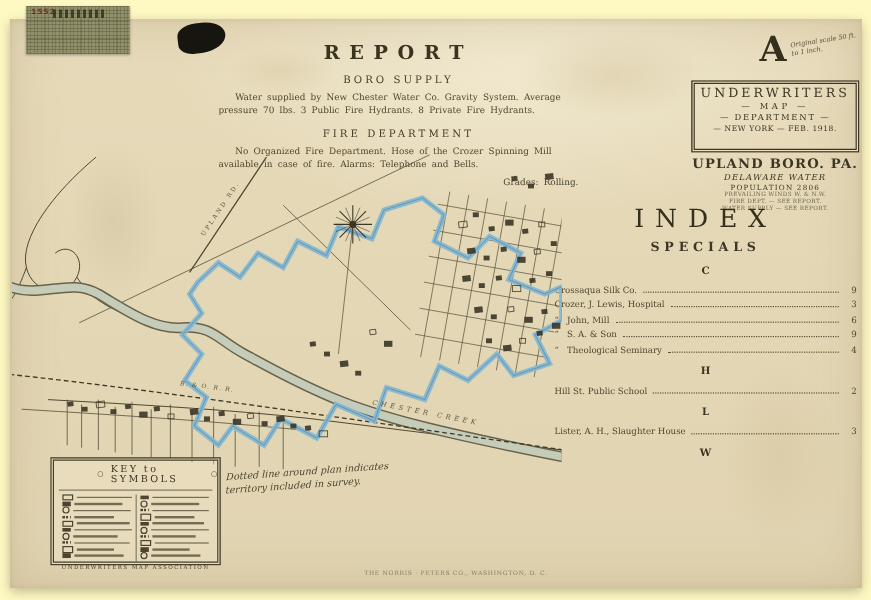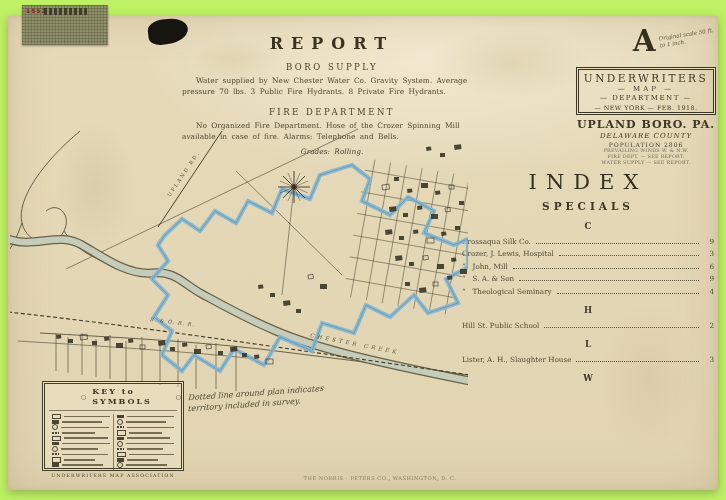--- a/index.html
+++ b/index.html
@@ -1,16 +1,16 @@
 <!DOCTYPE html>
 <html><head>
 <meta charset="utf-8">
 <style>
   html,body{margin:0;padding:0;background:#ffffff;}
-  #page{position:relative;width:726px;height:500px;background:#bef264;overflow:hidden;
+  #page{position:relative;width:726px;height:500px;background:#fef9c3;overflow:hidden;
         font-family:"DejaVu Serif","Liberation Serif",serif;color:#4b4430;}
   .abs{position:absolute;}
   
   #sheet{left:8px;top:16px;width:710px;height:474px;background:#e9dec0;
          background-image:
            radial-gradient(420px 180px at 60% 8%, rgba(255,252,235,.45), rgba(255,252,235,0) 70%),
            linear-gradient(180deg, rgba(210,190,140,.12), rgba(190,165,110,.18));
          box-shadow:0 3px 9px rgba(60,55,40,.35), inset 0 0 45px rgba(140,115,70,.20), inset 0 0 6px rgba(150,130,80,.22);}
   .stain{pointer-events:none;}
   
@@ -20,27 +20,27 @@
            box-shadow:0 1px 2px rgba(40,40,25,.4);}
   #sticker .tag{position:absolute;left:4px;top:2px;font:bold 6px "DejaVu Sans",sans-serif;color:#7e2a1d;letter-spacing:1px;}
   #sticker .smudge{position:absolute;left:22px;top:3px;width:44px;height:7px;
            background:repeating-linear-gradient(90deg,#2e2d1c 0 3px,transparent 3px 5px);opacity:.8;}
   #hole{left:148px;top:19px;width:40px;height:25px;background:#16150f;border-radius:46% 54% 62% 38%;transform:rotate(-7deg);}
   
   #report{left:182px;top:34px;width:300px;text-align:center;}
   #report .title{font-size:16px;letter-spacing:8px;font-weight:600;color:#39331f;}
   #report .sub{margin-top:9px;font-size:8.5px;letter-spacing:2.5px;color:#453f2a;}
   #report p{margin:3px 0 0;text-align:left;text-indent:14px;font-size:7.4px;line-height:1.55;word-spacing:2px;color:#4e472f;}
-  #report .grades{text-align:center;margin-top:4px;font-size:7.4px;word-spacing:2px;font-style:italic;}
+  #report .grades{text-align:right;margin-top:4px;font-size:7.4px;word-spacing:2px;}
   
   #plate{left:633px;top:24px;font-size:29px;font-weight:600;color:#35301e;}
   #scalenote{left:659px;top:30px;width:70px;font-style:italic;font-size:5.5px;line-height:1.3;color:#5a5238;transform:rotate(-9deg);}
   
   #pub{left:576px;top:67px;width:140px;text-align:center;color:#3c3624;}
-  #pub .box{border:1.2px solid #3c3624;box-shadow:inset 0 0 0 1px #e9dec0, inset 0 0 0 2px #3c3624;padding:4px 2px 3px;}
+  #pub .box{border:1.2px solid #3c3624;box-shadow:inset 0 0 0 1px #e9dec0, inset 0 0 0 2px #3c3624;padding:4px 2px 15px;}
   #pub .l1{font-size:10.5px;letter-spacing:2.5px;}
   #pub .l2{font-size:7px;letter-spacing:3px;margin-top:1px;}
   #pub .l3{font-size:7px;letter-spacing:1.5px;margin-top:1px;}
   #pub .l4{font-size:6.3px;letter-spacing:.5px;margin-top:2px;}
   #pub .place{font-size:11px;letter-spacing:1px;margin-top:3px;font-weight:600;}
   #pub .county{font-size:7px;font-style:italic;letter-spacing:1px;margin-top:1px;}
   #pub .pop{font-size:6px;letter-spacing:1px;margin-top:1px;}
   #pub .fp{font-size:4.8px;line-height:1.25;letter-spacing:.3px;color:#5c5440;opacity:.85;}
   
   #index{left:462px;top:170px;width:252px;}
@@ -51,21 +51,21 @@
   .ix-name{white-space:pre;}
   .ix-lead{flex:1;border-bottom:1.2px dotted #5a5238;margin:0 5px 2px 5px;}
   .ix-page{width:10px;text-align:right;}
   
   #map{left:10px;top:126px;width:458px;height:272px;}
   
   #key{left:42px;top:381px;width:140px;height:88px;border:1.2px solid #453f2a;
        box-shadow:inset 0 0 0 1px #e9dec0, inset 0 0 0 2px #453f2a;background:rgba(244,236,210,.35);
        color:#3c3624;}
   #key .ktitle{display:flex;align-items:center;justify-content:space-between;gap:4px;margin-top:4px;
-       font-size:8px;font-weight:bold;letter-spacing:2px;padding-left:38px;}
+       font-size:8px;font-weight:normal;letter-spacing:2px;padding-left:38px;}
   #key .orn{font-size:6px;}
   #key .cols{display:flex;margin:4px 6px 0;height:56px;border-top:1px solid rgba(69,63,42,.6);padding-top:3px;}
   #key .col{flex:1;padding:0 3px;}
   #key .col + .col{border-left:1px solid rgba(69,63,42,.6);}
   .lg-row{display:flex;align-items:center;height:5.4px;}
   .lg-sym{width:7px;height:3.5px;margin-right:3px;flex:none;}
   .sy0{border:1px solid #4a4430;}
   .sy1{background:#4a4430;}
   .sy2{border-radius:50%;border:1px solid #4a4430;width:4px;height:4px;}
   .sy3{background:repeating-linear-gradient(90deg,#4a4430 0 2px,transparent 2px 3px);height:2px;}
@@ -110,21 +110,21 @@
   </div>
 
   <div id="pub" class="abs">
     <div class="box">
       <div class="l1">UNDERWRITERS</div>
       <div class="l2">— MAP —</div>
       <div class="l3">— DEPARTMENT —</div>
       <div class="l4">— NEW YORK —      FEB. 1918.</div>
     </div>
     <div class="place">UPLAND BORO. PA.</div>
-    <div class="county">DELAWARE COUNTY</div>
+    <div class="county">DELAWARE WATER</div>
     <div class="pop">POPULATION 2806</div>
     <div id="fineprint">
         <div class="fp">PREVAILING WINDS W. &amp; N.W.</div>
         <div class="fp">FIRE DEPT. — SEE REPORT.</div>
         <div class="fp">WATER SUPPLY — SEE REPORT.</div>
       </div>
   </div>
 
   <div id="index" class="abs">
     <div class="title">INDEX</div>

